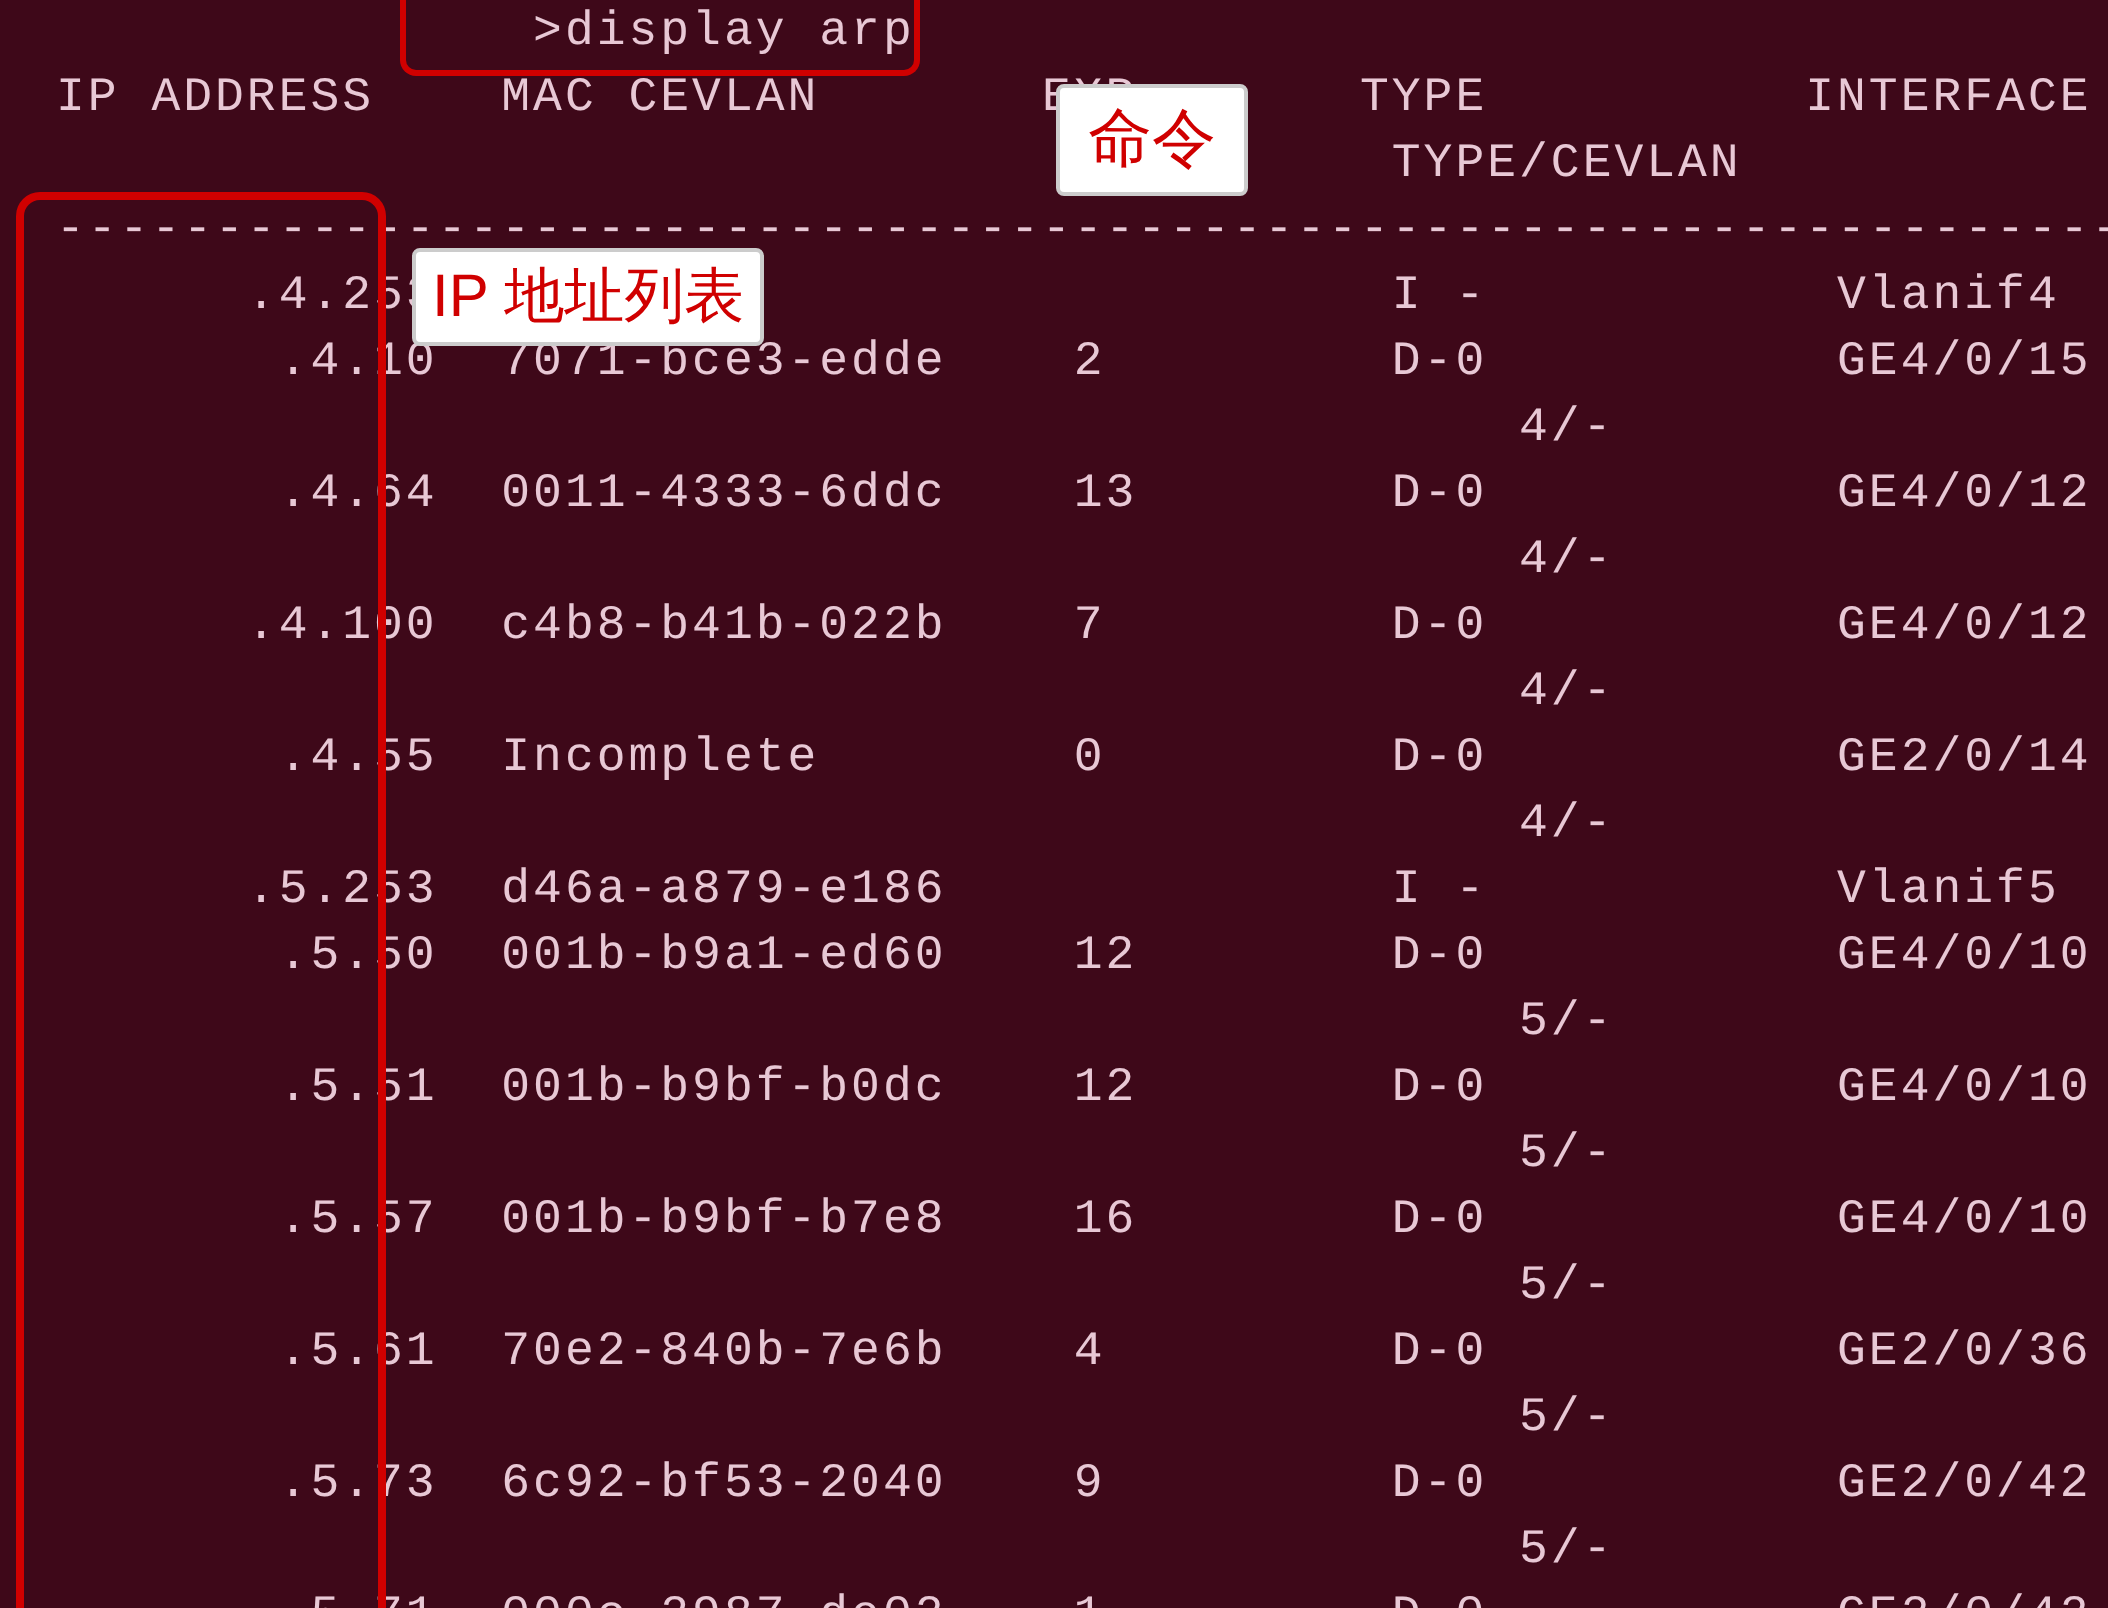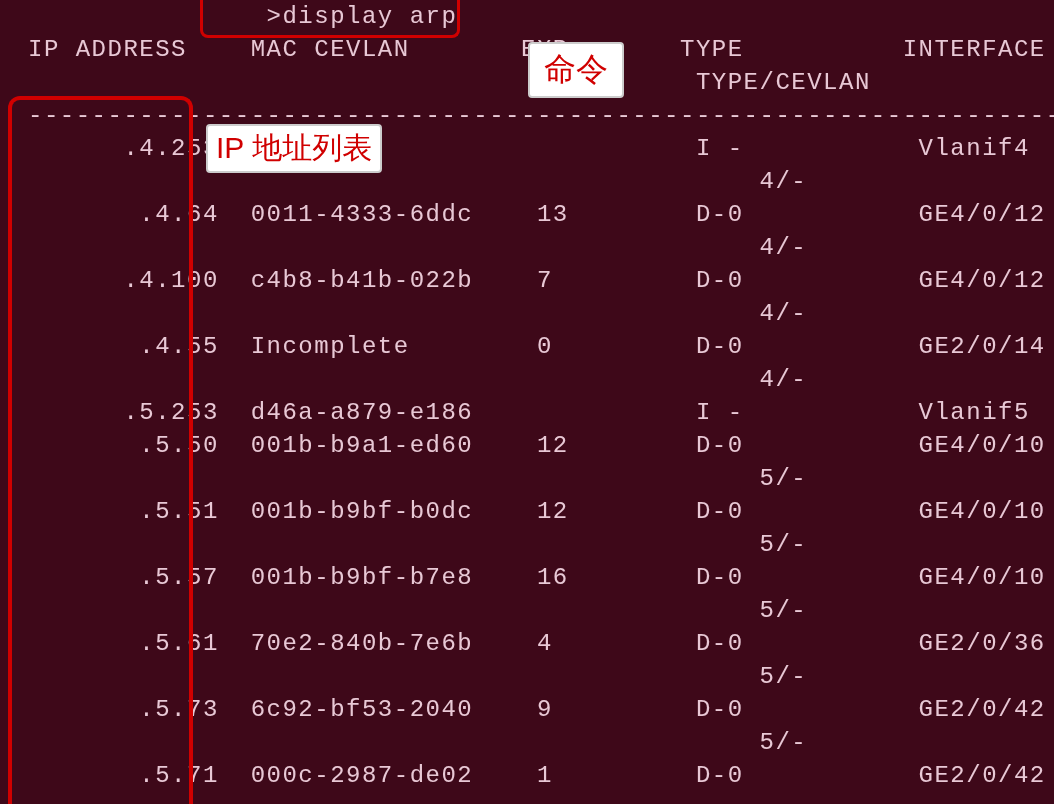--- a/index.html
+++ b/index.html
@@ -50,20 +50,21 @@
 </style>
 </head>
 <body>
 
 <div class="term" id="term">
     <div class="row">               &gt;display arp</div>
     <div class="row">IP ADDRESS    MAC CEVLAN       EXP       TYPE          INTERFACE</div>
     <div class="row">                                          TYPE/CEVLAN</div>
     <div class="row">----------------------------------------------------------------------</div>
     <div class="row">      .4.253                              I -           Vlanif4</div>
+    <div class="row">       .4.10  7071-bce3-edde    2         D-0           GE4/0/15</div>
     <div class="row">                                              4/-</div>
     <div class="row">       .4.64  0011-4333-6ddc    13        D-0           GE4/0/12</div>
     <div class="row">                                              4/-</div>
     <div class="row">      .4.100  c4b8-b41b-022b    7         D-0           GE4/0/12</div>
     <div class="row">                                              4/-</div>
     <div class="row">       .4.55  Incomplete        0         D-0           GE2/0/14</div>
     <div class="row">                                              4/-</div>
     <div class="row">      .5.253  d46a-a879-e186              I -           Vlanif5</div>
     <div class="row">       .5.50  001b-b9a1-ed60    12        D-0           GE4/0/10</div>
     <div class="row">                                              5/-</div>

